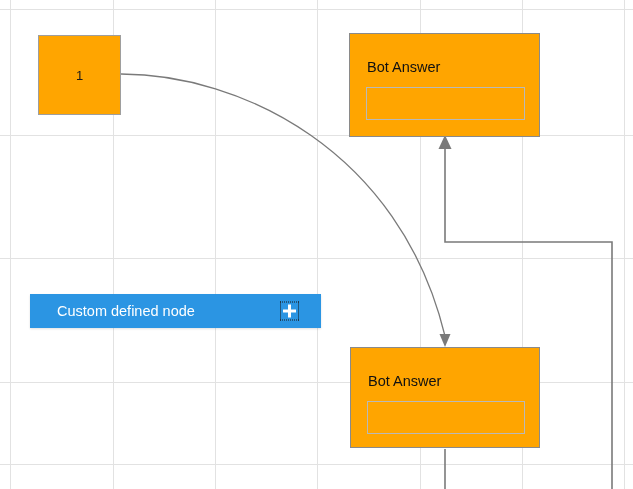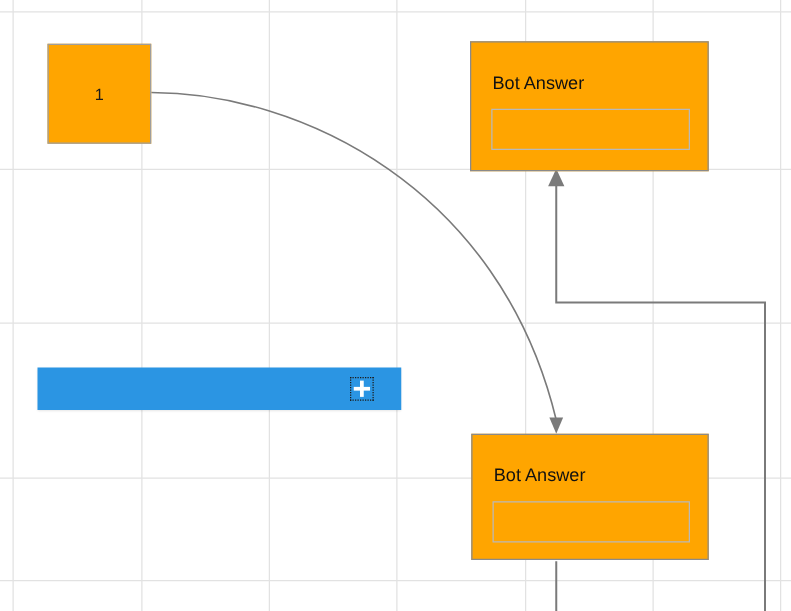--- a/index.html
+++ b/index.html
@@ -60,21 +60,20 @@
   }
   .node-square .node-number {
     color: #1a1a1a;
     font-size: 13px;
     line-height: 1;
   }
 
   .node-bot {
     background: #FFA500;
     border: 1px solid #8a8a8a;
-    margin-left: 27px;
   }
   .node-bot .bot-title {
     position: absolute;
     left: 17px;
     top: 26px;
     font-size: 14.5px;
     color: #111111;
     line-height: 1;
     white-space: nowrap;
   }
@@ -169,20 +168,21 @@
   <div class="node node-square" style="left:38px; top:35px; width:83px; height:80px;">
     <span class="node-number">1</span>
   </div>
 
   <div class="node node-bot" style="left:349px; top:33px; width:191px; height:104px;">
     <div class="bot-title">Bot Answer</div>
     <div class="bot-slot"></div>
   </div>
 
   <div class="node-custom" style="left:30px; top:294px; width:291px; height:34px;">
+    <span class="custom-label">Custom defined node</span>
     <span class="add-icon">
       <span class="plus-h"></span>
       <span class="plus-v"></span>
     </span>
   </div>
 
   <div class="node node-bot" style="left:350px; top:347px; width:190px; height:101px;">
     <div class="bot-title">Bot Answer</div>
     <div class="bot-slot"></div>
   </div>

